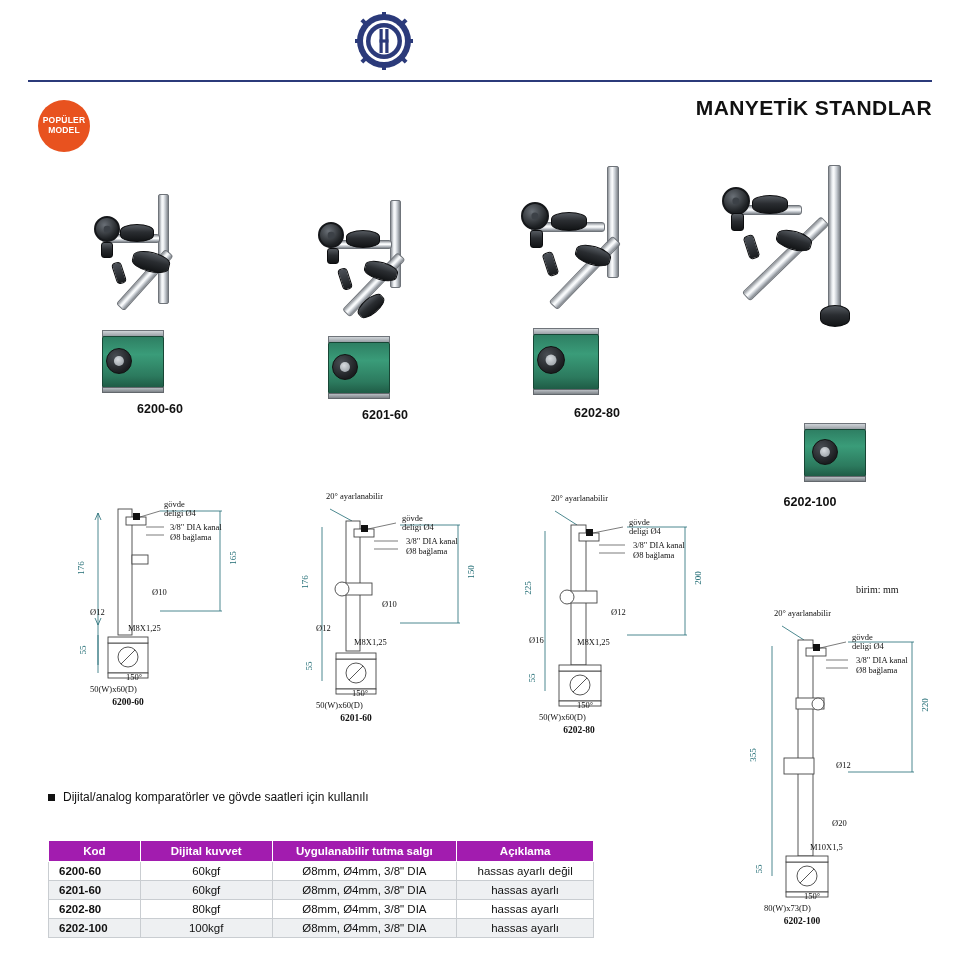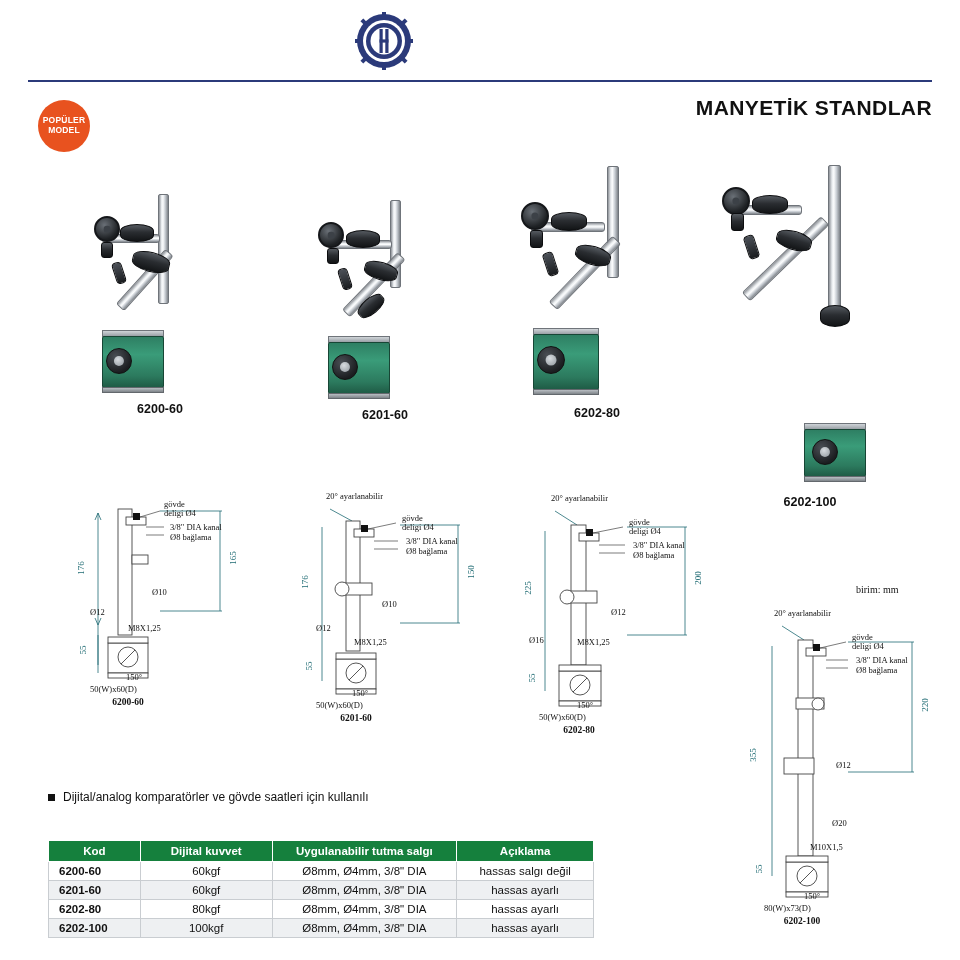--- a/index.html
+++ b/index.html
@@ -133,21 +133,21 @@
   }
   .bullet-sq { width:7px; height:7px; background:#111; display:inline-block; }
 
   
   .spec-table {
     position:absolute; left:48px; top:840px;
     width:546px; border-collapse:collapse;
     font-size:11.5px;
   }
   .spec-table th {
-    background:#15803d; color:#fff; font-weight:bold;
+    background:#a21caf; color:#fff; font-weight:bold;
     border:1px solid #ffffff; padding:4px 6px; text-align:center;
     font-size:11.5px;
   }
   .spec-table td {
     border:1px solid #c9cdd1; padding:3px 6px; text-align:center; color:#111;
   }
   .spec-table td.code { font-weight:bold; text-align:left; padding-left:10px; }
   .spec-table tr.alt td { background:#eef0f2; }
   .spec-table tr td { background:#ffffff; }
   .spec-table tr.alt td { background:#eef0f2; }
@@ -482,21 +482,21 @@
       <th style="width:132px;">Dijital kuvvet</th>
       <th style="width:185px;">Uygulanabilir tutma salgı</th>
       <th style="width:137px;">Açıklama</th>
     </tr>
   </thead>
   <tbody>
     <tr>
       <td class="code">6200-60</td>
       <td>60kgf</td>
       <td>Ø8mm, Ø4mm, 3/8" DIA</td>
-      <td>hassas salgı değil</td>
+      <td>hassas ayarlı değil</td>
     </tr>
     <tr class="alt">
       <td class="code">6201-60</td>
       <td>60kgf</td>
       <td>Ø8mm, Ø4mm, 3/8" DIA</td>
       <td>hassas ayarlı</td>
     </tr>
     <tr>
       <td class="code">6202-80</td>
       <td>80kgf</td>

